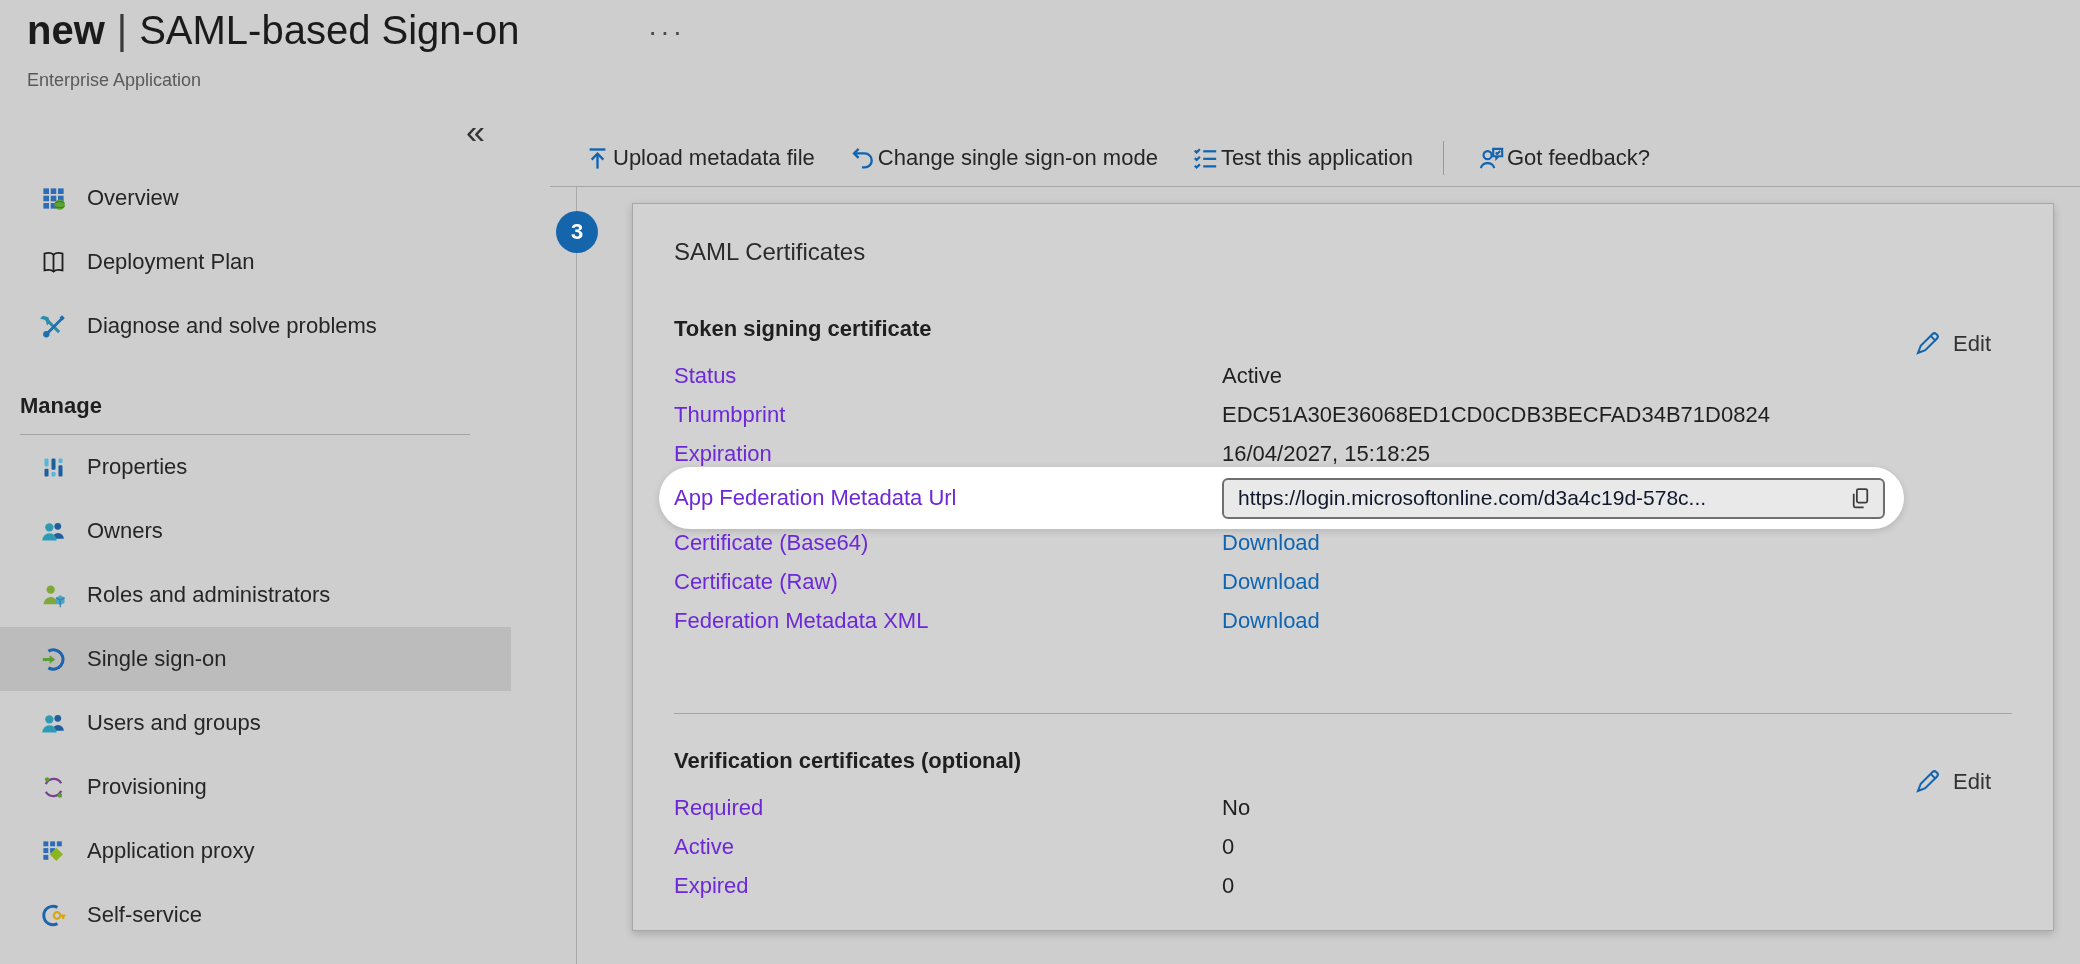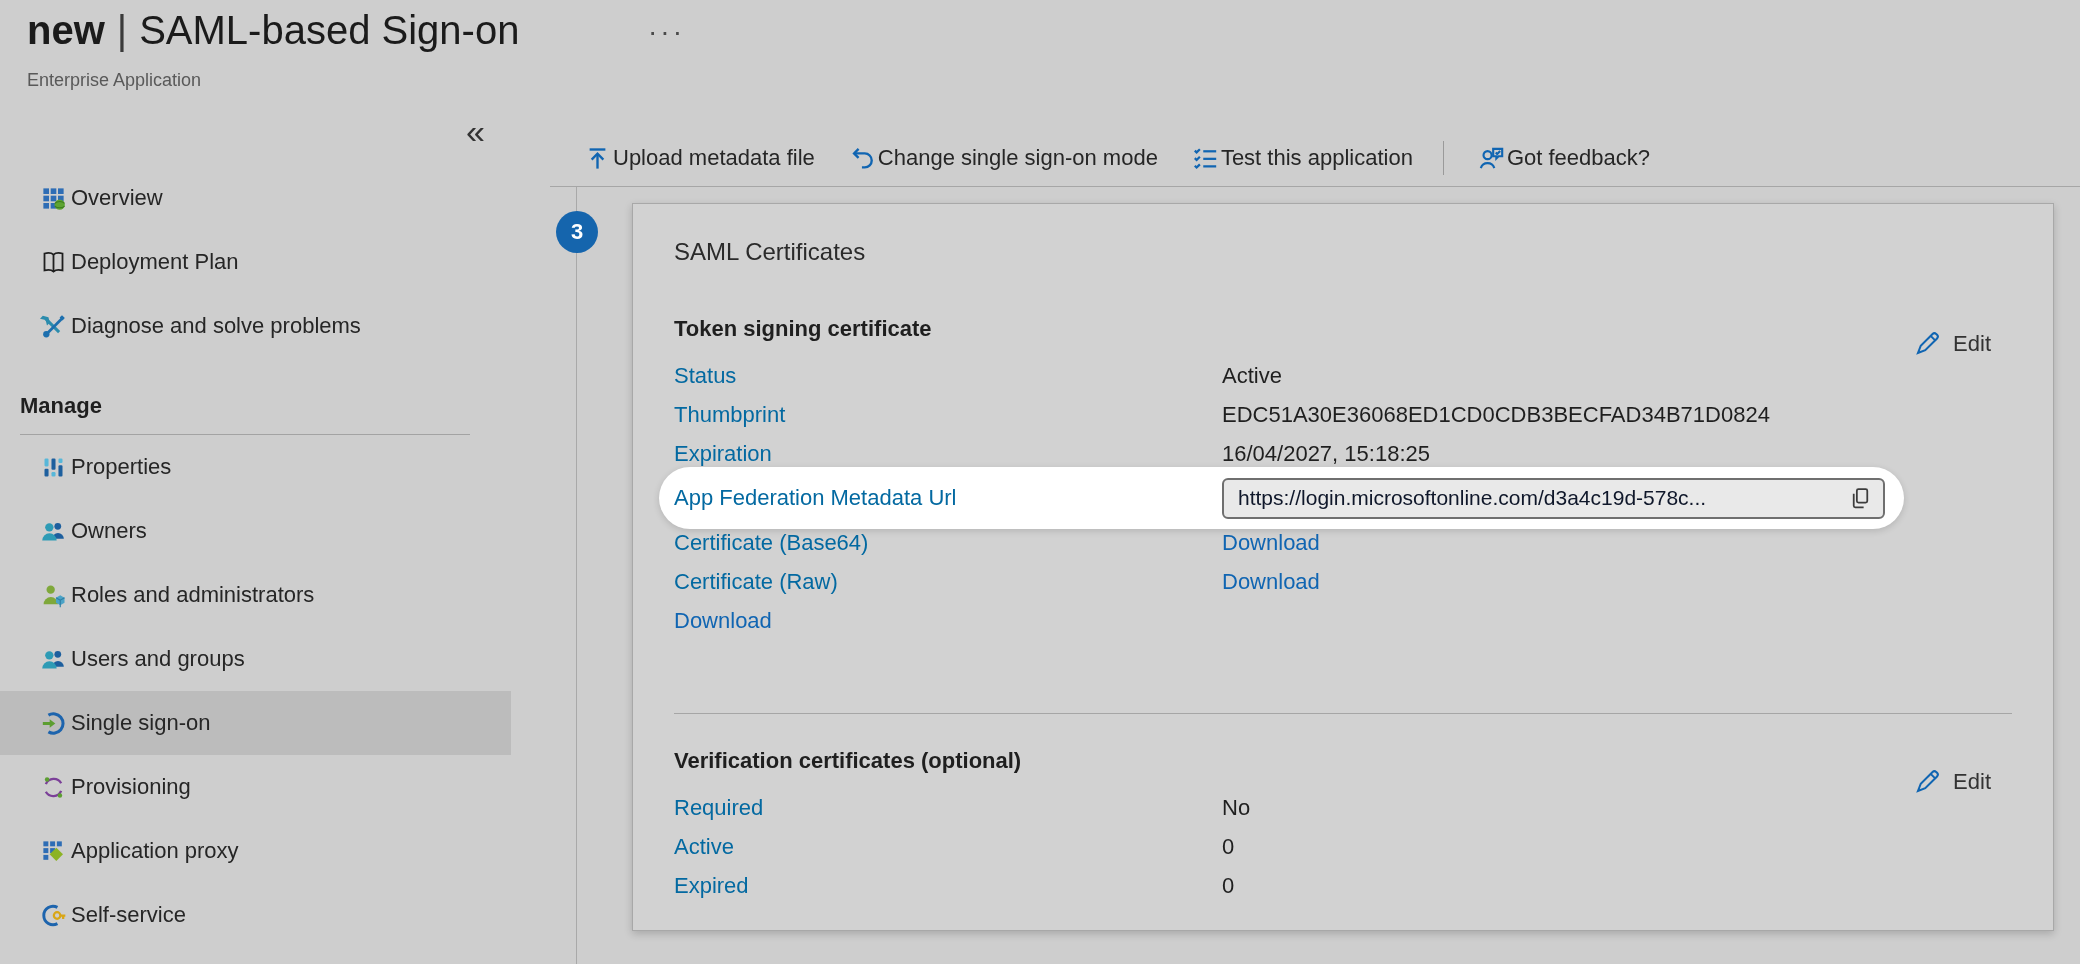--- a/index.html
+++ b/index.html
@@ -9,21 +9,21 @@
   }
   
   .page-header-title{position:absolute;left:27px;top:8px;font-size:40px;color:#1b1b1b;white-space:nowrap}
   .page-header-title .app-name{font-weight:700}
   .page-header-title .sep{font-weight:400;color:#3a3a3a;padding:0 12px}
   .header-more{position:absolute;left:648px;top:16px;font-size:28px;color:#4a4a4a;letter-spacing:3px;cursor:pointer}
   .header-subtitle{position:absolute;left:27px;top:70px;font-size:18px;color:#595959}
   
   .sidebar-collapse{position:absolute;left:466px;top:114px;font-size:34px;color:#333;cursor:pointer;line-height:1}
   .nav{position:absolute;left:0;top:166px;width:511px}
-  .nav-item{display:flex;align-items:center;height:64px;padding-left:40px;gap:4px;font-size:22px;color:#262626;cursor:pointer}
+  .nav-item{display:flex;align-items:center;height:64px;padding-left:40px;gap:20px;font-size:22px;color:#262626;cursor:pointer}
   .nav-item.selected{background:#bcbcbc}
   .nav-section{margin-top:20px;height:56px;display:flex;align-items:center;padding-left:20px;font-size:22px;font-weight:700;color:#1f1f1f}
   .nav-divider{border:none;border-top:1px solid #a3a3a3;margin:0 41px 0 20px}
   .icon24{width:27px;height:27px;flex:0 0 27px}
   
   .toolbar{position:absolute;left:550px;top:130px;width:1530px;height:57px;display:flex;align-items:center;border-bottom:1px solid #a6a6a6;box-sizing:border-box}
   .tb-item{display:flex;align-items:center;gap:2px;font-size:22px;color:#262626;margin-left:34px;cursor:pointer;white-space:nowrap}
   .tb-icon{width:27px;height:27px}
   .tb-sep{width:1px;height:34px;background:#9a9a9a;margin-left:30px}
   
@@ -35,21 +35,21 @@
   .section-heading{position:absolute;left:41px;font-size:22px;font-weight:700;color:#1f1f1f}
   .sec1-head{top:112px}
   .sec2-head{top:544px}
   .edit-btn{position:absolute;display:flex;align-items:center;gap:12px;font-size:22px;color:#333;cursor:pointer}
   .edit1{right:62px;top:126px}
   .edit2{right:62px;top:564px}
   .kv{position:absolute;left:41px;right:41px}
   .kv1{top:152px}
   .kv2{top:584px}
   .kv-row{display:flex;align-items:center;height:39px;font-size:22px}
-  .kv-label{flex:0 0 548px;color:#0369a1}
+  .kv-label{flex:0 0 548px;color:#6d28d9}
   .kv-value{color:#1f1f1f;white-space:nowrap}
   .link{color:#1065b2;cursor:pointer}
   .panel-divider{position:absolute;left:41px;right:41px;top:509px;border:none;border-top:1px solid #a6a6a6;margin:0}
   
   .url-row{position:relative;height:62px;margin:-6px 0}
   .url-highlight{position:absolute;left:-15px;top:0;width:1245px;height:62px;background:#ffffff;border-radius:31px;box-shadow:0 2px 7px rgba(0,0,0,.14)}
   .url-row .kv-label,.url-row .url-input{position:relative;z-index:1}
   .url-input{display:flex;align-items:center;width:663px;height:41px;background:#e9e9e9;border:2px solid #6f6f6f;border-radius:6px;padding:0 10px 0 14px;box-sizing:border-box;cursor:text}
   .url-text{flex:1;font-size:21px;color:#0f172a;white-space:nowrap;overflow:hidden}
   .copy-icon{margin-left:8px;cursor:pointer;flex:0 0 auto;display:flex}
@@ -130,36 +130,36 @@
   </div>
   <div class="nav-item">
     <svg class="icon24" viewBox="0 0 24 24">
         <circle cx="9.5" cy="6.8" r="3.7" fill="#7fa83b"></circle>
         <path d="M3.2 19.8 a6.4 6.4 0 0 1 12.8 0 z" fill="#7fa83b"></path>
         <path d="M14.2 14 l3.8-2.2 3.8 2.2 v4.4 l-3.8 2.2 -3.8-2.2 z" fill="#4ba3c7"></path>
         <path d="M14.2 14 l3.8 2.2 3.8-2.2 M18 16.2 v6.2" stroke="#2e7ea3" stroke-width="1" fill="none"></path>
       </svg>
     <span>Roles and administrators</span>
   </div>
-  <div class="nav-item">
-    <svg class="icon24" viewBox="0 0 24 24">
-        <circle cx="15.8" cy="7.4" r="3" fill="#1d5f9e"></circle>
-        <path d="M10.8 18.5 a5.2 5.2 0 0 1 10.4 0 z" fill="#1d5f9e"></path>
-        <circle cx="8.3" cy="8.3" r="3.7" fill="#2e9bb5"></circle>
-        <path d="M2 20 a6.4 6.4 0 0 1 12.8 0 z" fill="#2e9bb5"></path>
-      </svg>
-    <span>Users and groups</span>
-  </div>
   <div class="nav-item selected">
     <svg class="icon24" viewBox="0 0 24 24" fill="none">
         <path d="M7.5 4.6 a8.6 8.6 0 1 1 0 14.8" stroke="#1d64ad" stroke-width="2.7"></path>
         <path d="M2.5 12 h7.5" stroke="#5c9e31" stroke-width="2.7"></path>
         <path d="M8.6 8.3 L13.6 12 8.6 15.7 z" fill="#5c9e31"></path>
       </svg>
     <span>Single sign-on</span>
+  </div>
+  <div class="nav-item">
+    <svg class="icon24" viewBox="0 0 24 24">
+        <circle cx="15.8" cy="7.4" r="3" fill="#1d5f9e"></circle>
+        <path d="M10.8 18.5 a5.2 5.2 0 0 1 10.4 0 z" fill="#1d5f9e"></path>
+        <circle cx="8.3" cy="8.3" r="3.7" fill="#2e9bb5"></circle>
+        <path d="M2 20 a6.4 6.4 0 0 1 12.8 0 z" fill="#2e9bb5"></path>
+      </svg>
+    <span>Users and groups</span>
   </div>
   <div class="nav-item">
     <svg class="icon24" viewBox="0 0 24 24" fill="none">
         <path d="M18.8 8.2 a7.6 7.6 0 0 0 -13.6 0.8" stroke="#7b3f98" stroke-width="2.1"></path>
         <path d="M5.2 15.8 a7.6 7.6 0 0 0 13.6 -0.8" stroke="#7b3f98" stroke-width="2.1"></path>
         <circle cx="6.3" cy="4.8" r="2" fill="#5c9e31"></circle>
         <circle cx="17.7" cy="19.2" r="2" fill="#5c9e31"></circle>
       </svg>
     <span>Provisioning</span>
   </div>
@@ -272,20 +272,21 @@
 
     <div class="kv-row">
       <span class="kv-label">Certificate (Base64)</span>
       <span class="kv-value link">Download</span>
     </div>
     <div class="kv-row">
       <span class="kv-label">Certificate (Raw)</span>
       <span class="kv-value link">Download</span>
     </div>
     <div class="kv-row">
+      <span class="kv-label">Federation Metadata XML</span>
       <span class="kv-value link">Download</span>
     </div>
   </div>
 
   <hr class="panel-divider">
 
   <div class="section-heading sec2-head">Verification certificates (optional)</div>
   <div class="edit-btn edit2">
     <svg width="27" height="27" viewBox="0 0 24 24" fill="none" stroke="#1065b2" stroke-width="1.8">
         <path d="M3.5 20.5 L6 14 16.5 3.5 a2.3 2.3 0 0 1 3.2 0 l0.8 0.8 a2.3 2.3 0 0 1 0 3.2 L10 18 z"></path>

